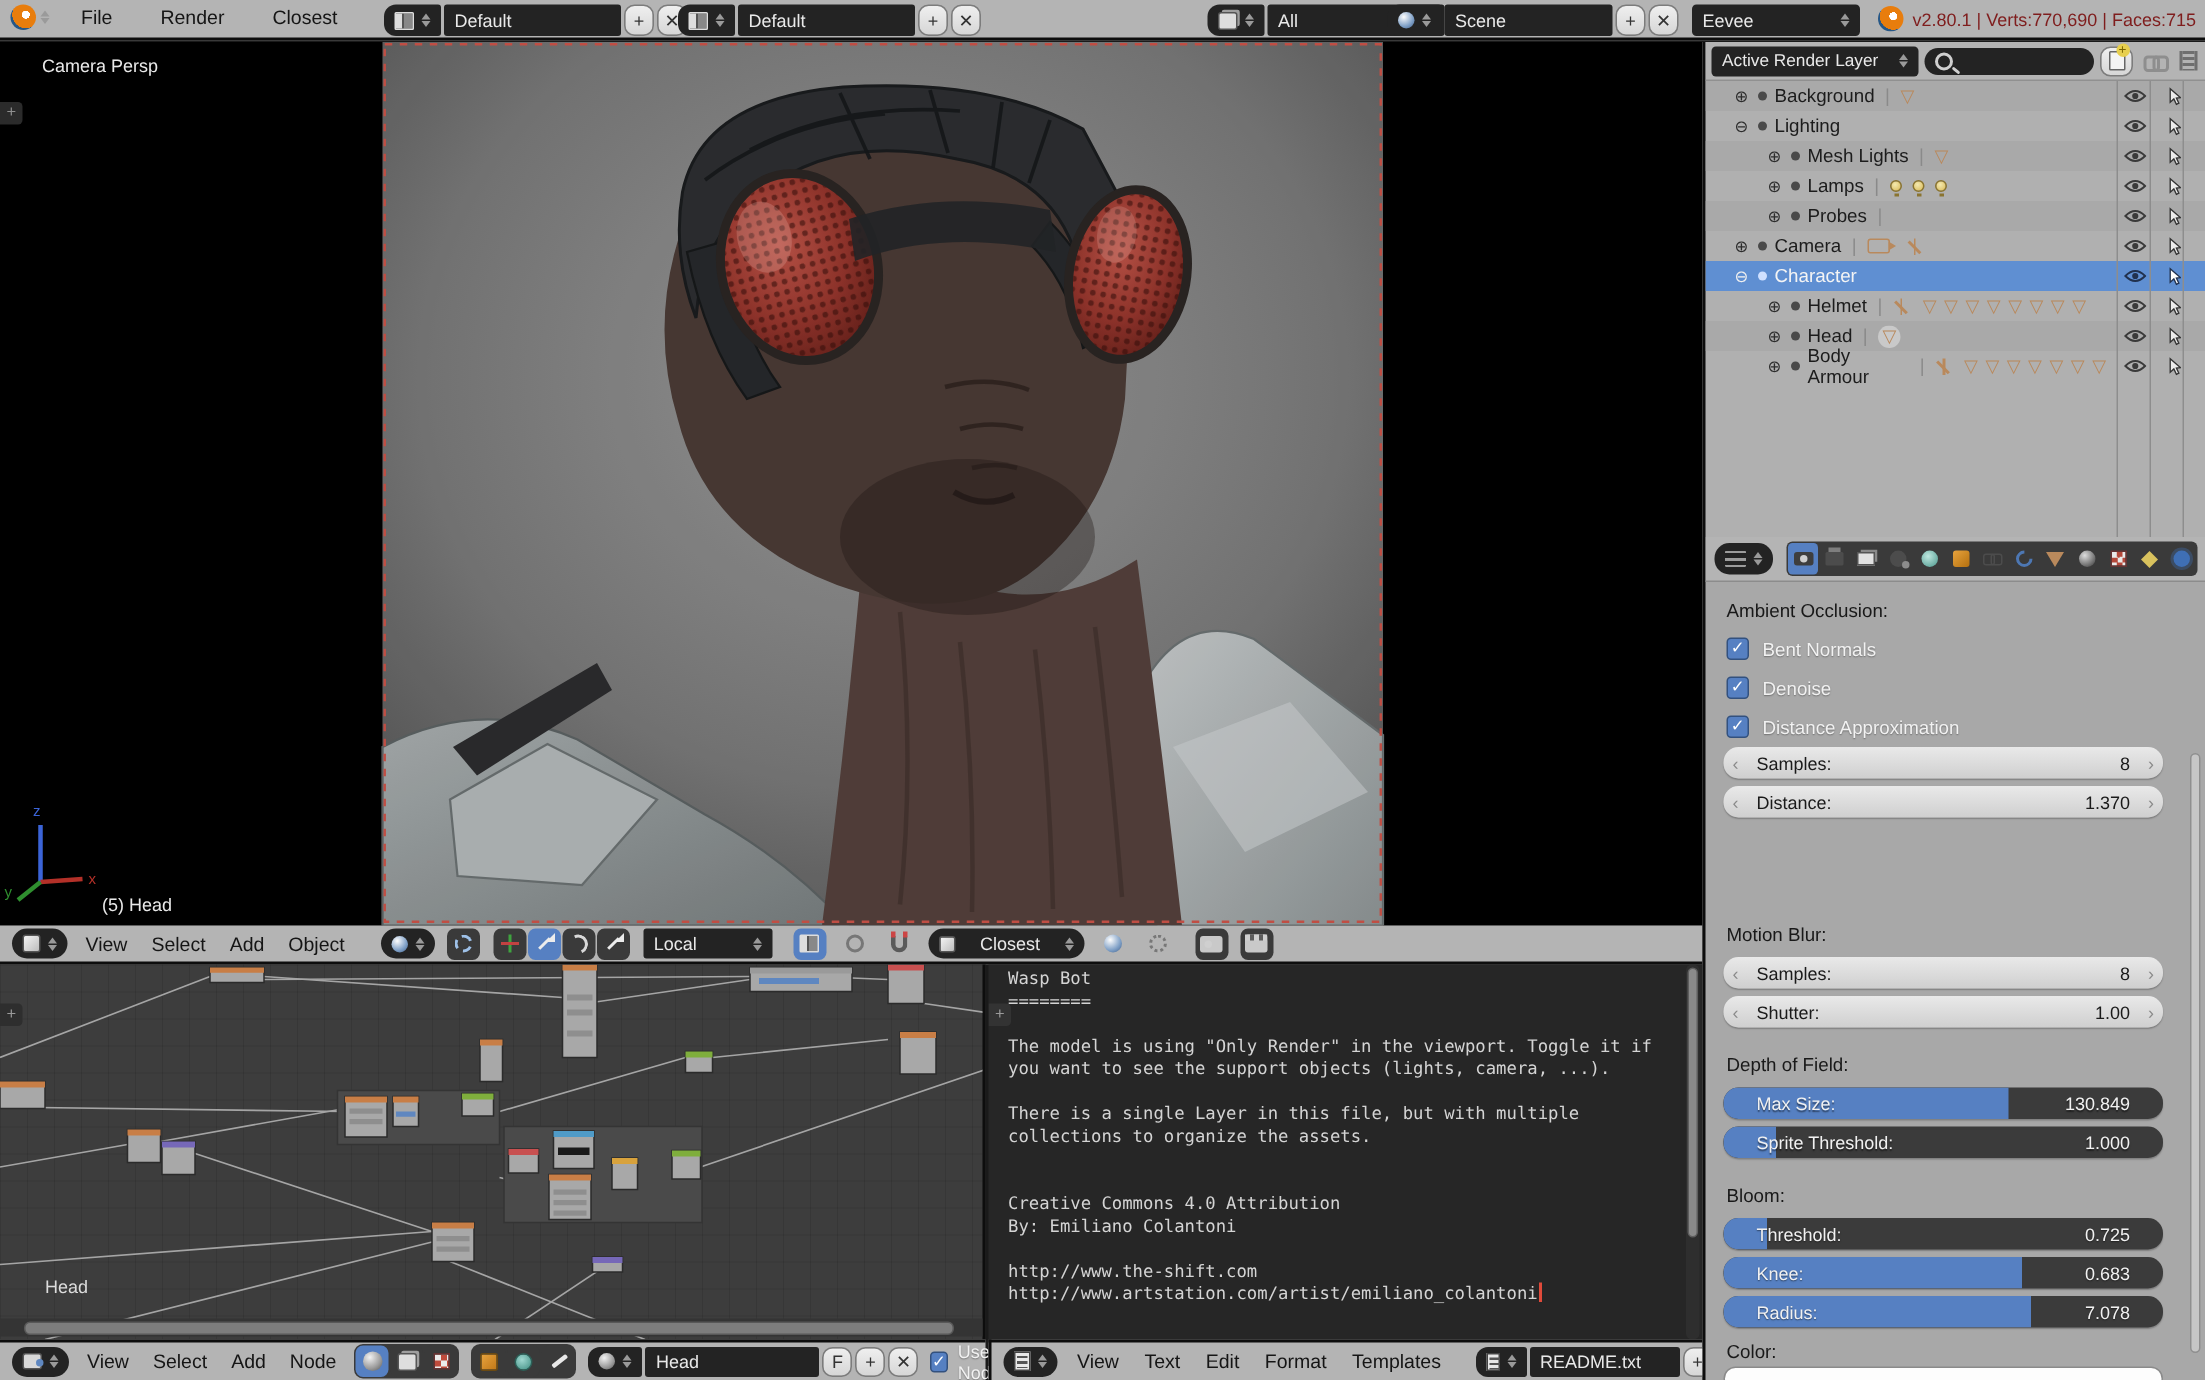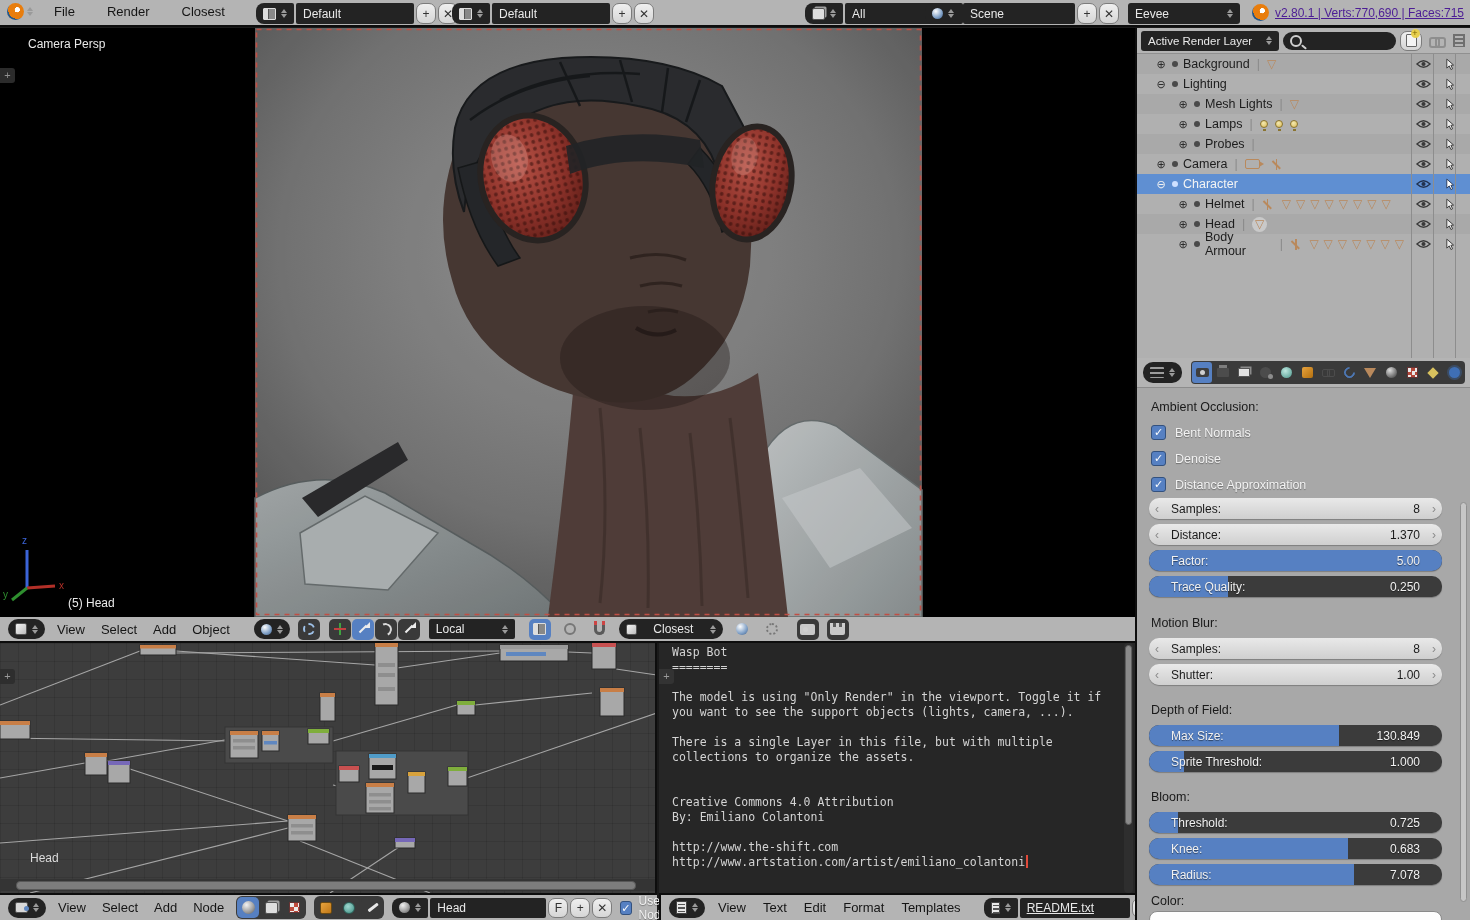--- a/index.html
+++ b/index.html
@@ -215,21 +215,21 @@
     <div class="chip" style="position:absolute;left:1128px;top:3px;width:112px;justify-content:space-between;border-radius:3px;">
       <span class="txt">Eevee</span>
       <span class="stepper">
           <i class="up"></i>
           <i class="dn"></i>
         </span>
     </div>
 
     <div style="position:absolute;left:1252px;top:4px;display:flex;align-items:center;gap:6px;width:218px;overflow:hidden;">
       <span class="ic ic-blender" style="flex:0 0 17px;"></span>
-      <span style="color:#4c1d95;font-size:12px;white-space:nowrap;text-decoration:underline;">v2.80.1 | Verts:770,690 | Faces:715</span>
+      <span style="color:#7f1d1d;font-size:12px;white-space:nowrap;">v2.80.1 | Verts:770,690 | Faces:715</span>
     </div>
   </div>
 
   <div style="position:absolute;left:0;top:28px;width:1135px;height:589px;background:#000;overflow:hidden;">
     <svg width="1135" height="589" viewBox="0 0 1135 589">
       <defs>
         <radialGradient id="bgGrad" cx="0.5" cy="0.38" r="0.75">
           <stop offset="0" stop-color="#9b9b9b"></stop>
             <stop offset="0.6" stop-color="#7a7a7a"></stop>
             <stop offset="1" stop-color="#515151"></stop>
@@ -609,21 +609,21 @@
     <span class="menuitem">Format</span>
     <span class="menuitem">Templates</span>
     <div style="display:flex;align-items:center;gap:2px;margin-left:10px;">
       <span class="chip" style="height:20px;border-radius:8px 2px 2px 8px;">
           <span class="ic ic-textdoc" style="width:9px;height:12px;"></span>
           <span class="stepper">
             <i class="up"></i>
             <i class="dn"></i>
           </span>
         </span>
-      <span class="chip" style="height:20px;width:110px;border-radius:2px;text-decoration:underline;">
+      <span class="chip" style="height:20px;width:100px;border-radius:2px;">
           <span class="txt">README.txt</span>
         </span>
       <span class="lightbtn" style="height:20px;">+</span>
       <span class="lightbtn" style="height:20px;">
           <span class="ic ic-folder"></span>
         </span>
     </div>
   </div>
 
   <div style="position:absolute;left:1135px;top:28px;width:335px;height:330px;background:#b0b0b0;border-left:2px solid #0d0d0d;overflow:hidden;">
@@ -967,30 +967,20 @@
         <span class="lab">Samples:</span>
         <span class="val">8</span>
         <span class="caretR">›</span>
     </div>
     <div class="pslider light" style="top:166px;">
       <span class="caretL">‹</span>
         <span class="lab">Distance:</span>
         <span class="val">1.370</span>
         <span class="caretR">›</span>
     </div>
-    <div class="pslider dark" style="top:192px;">
-      <span class="fill" style="width:100%;"></span>
-        <span class="lab">Factor:</span>
-        <span class="val">5.00</span>
-    </div>
-    <div class="pslider dark" style="top:218px;">
-      <span class="fill" style="width:27%;"></span>
-        <span class="lab">Trace Quality:</span>
-        <span class="val">0.250</span>
-    </div>
 
     <span class="ptitle" style="top:258px;">Motion Blur:</span>
     <div class="pslider light" style="top:280px;">
       <span class="caretL">‹</span>
         <span class="lab">Samples:</span>
         <span class="val">8</span>
         <span class="caretR">›</span>
     </div>
     <div class="pslider light" style="top:306px;">
       <span class="caretL">‹</span>

